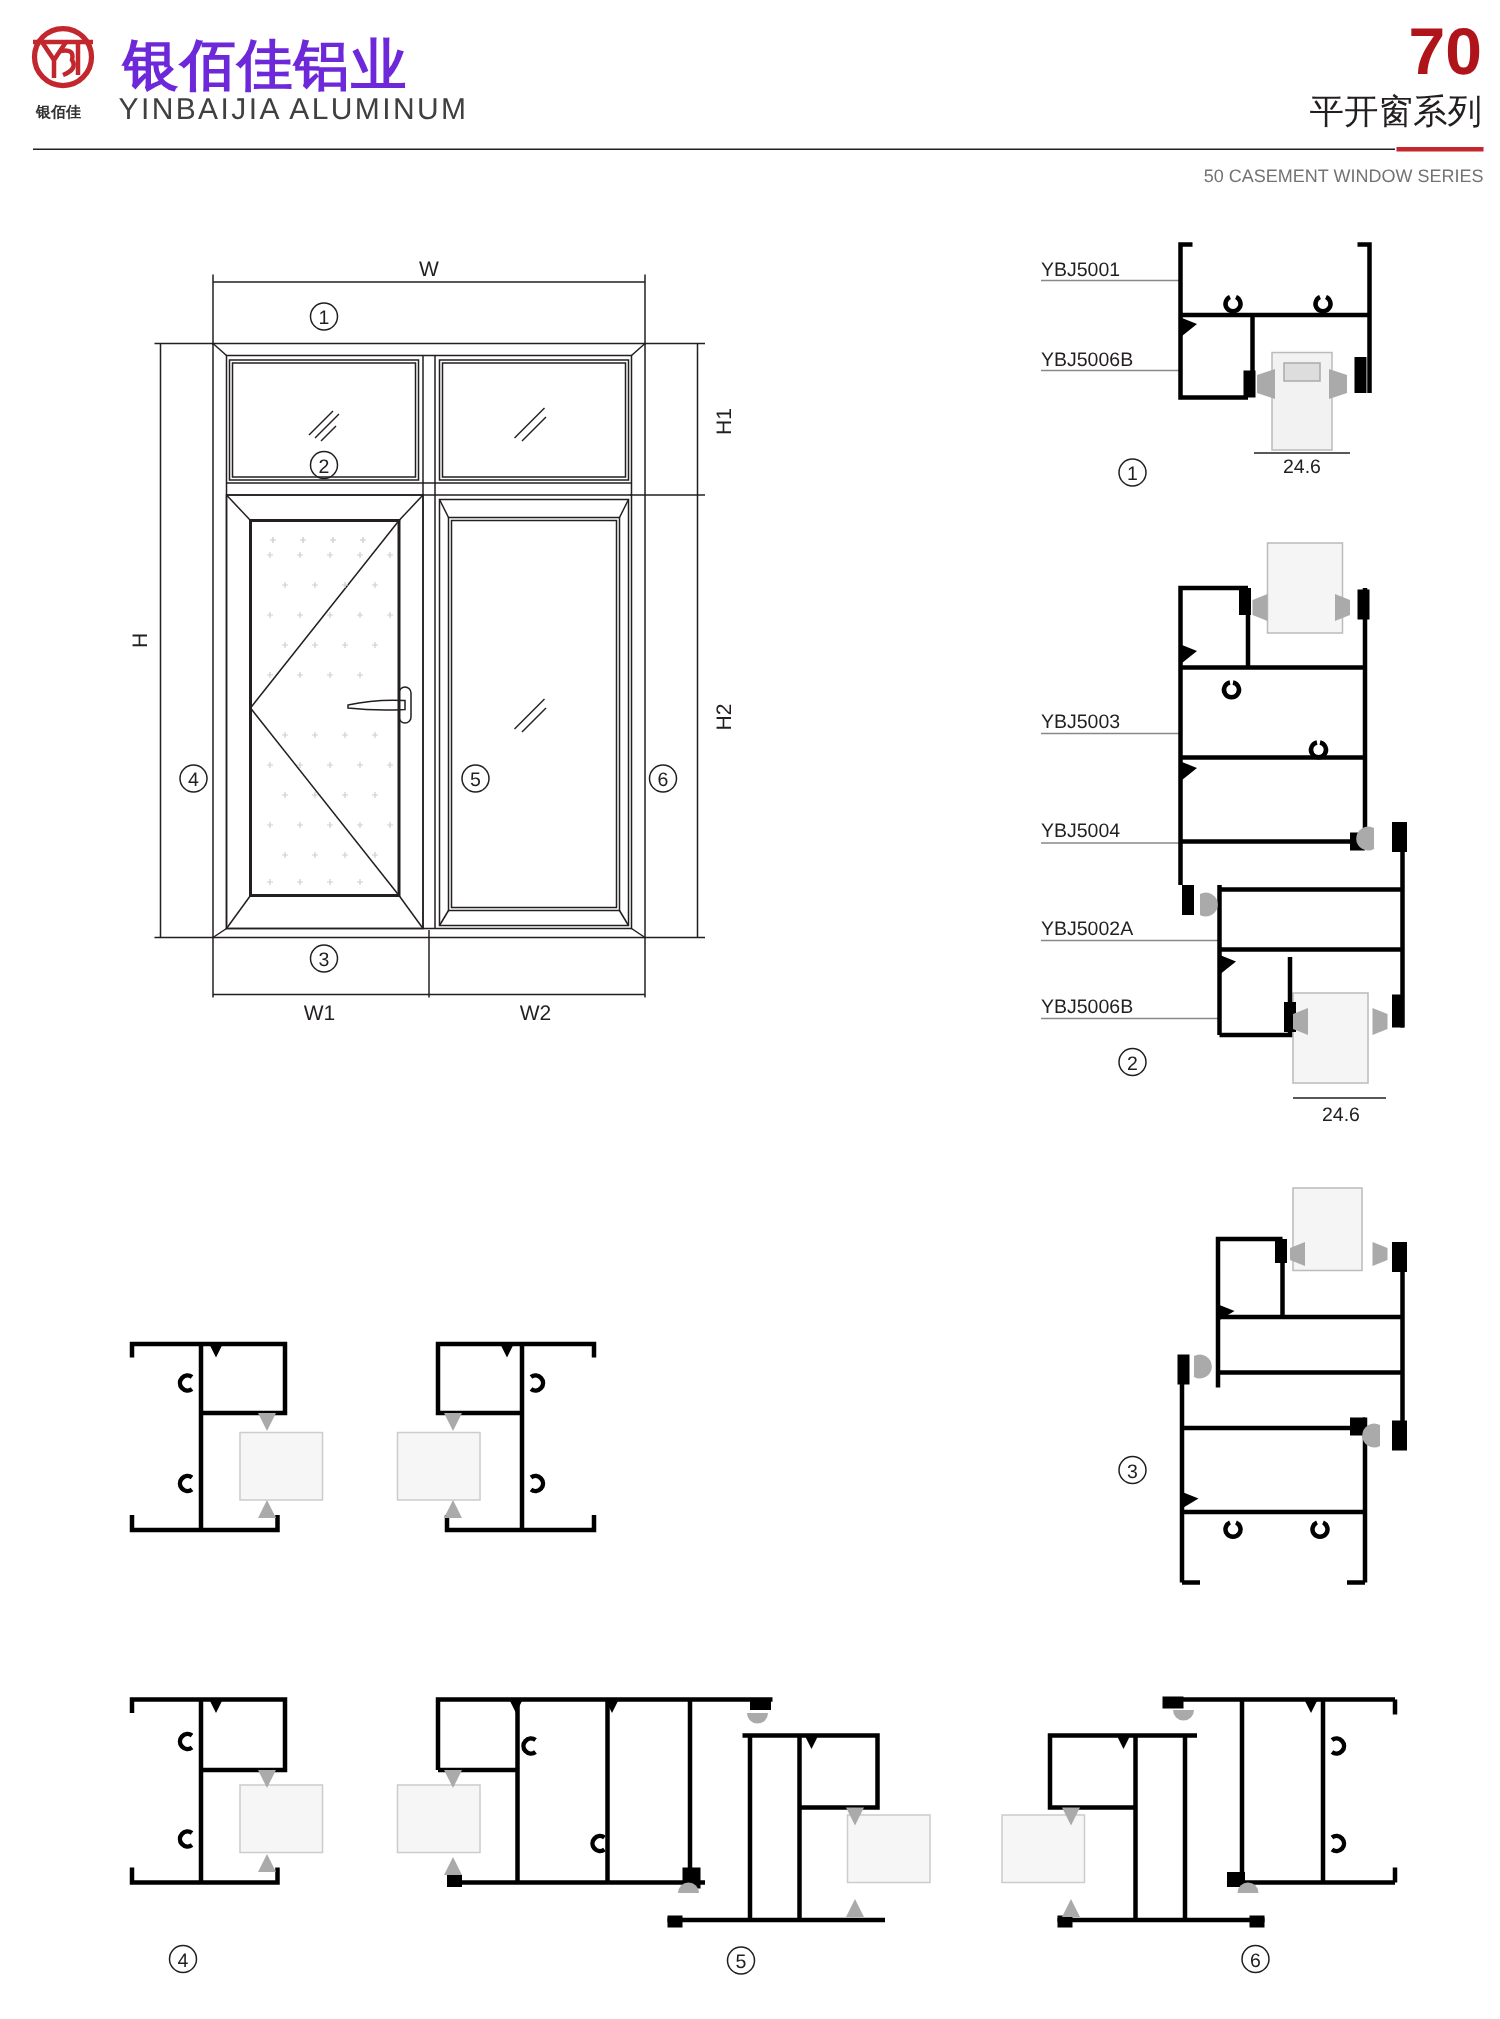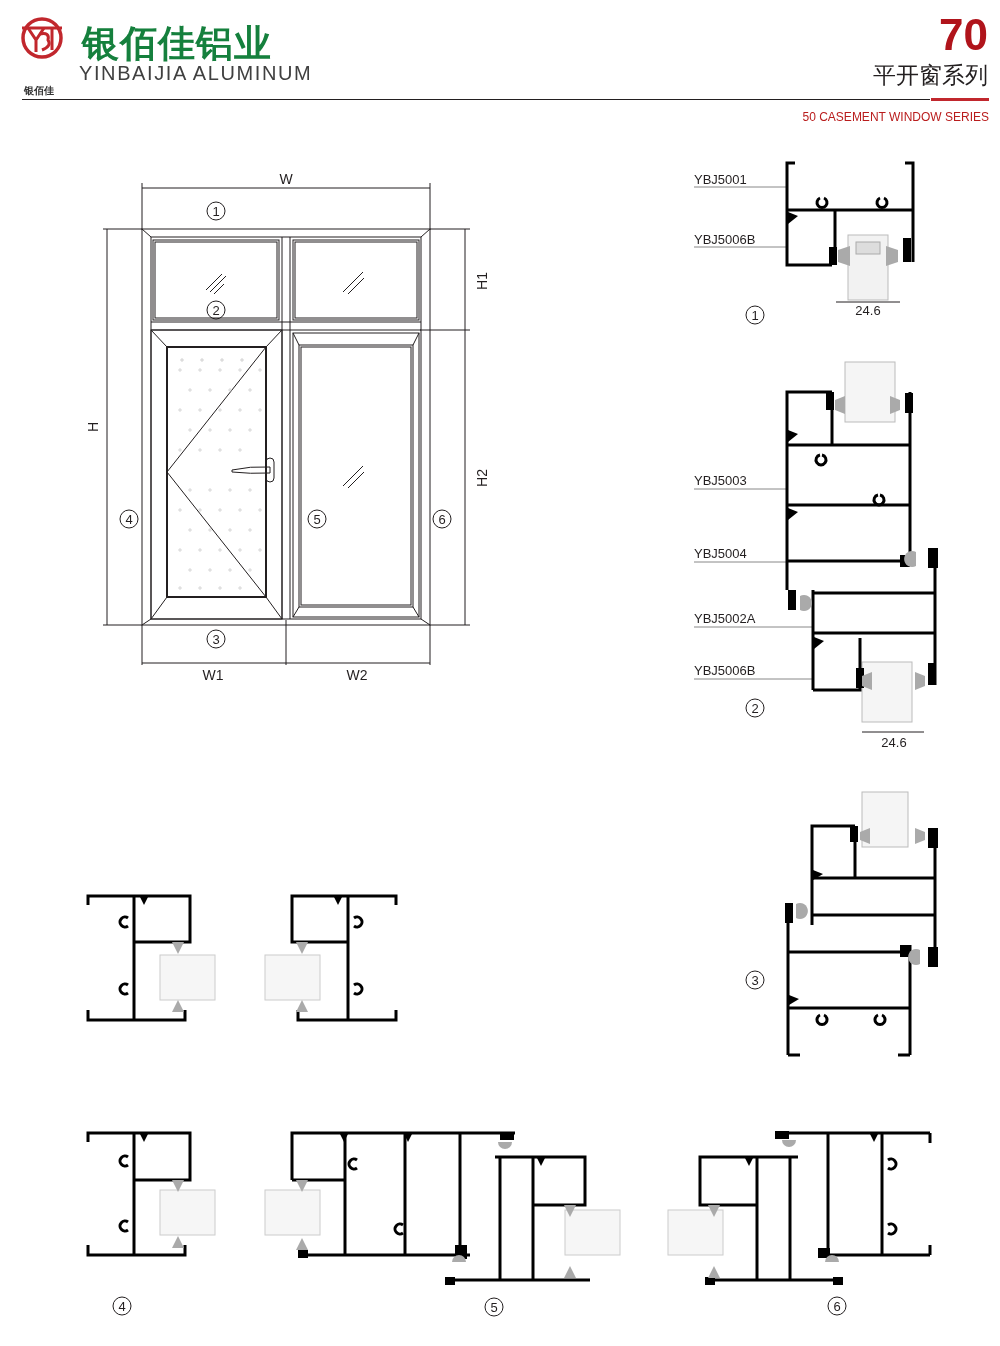--- a/index.html
+++ b/index.html
@@ -1,23 +1,23 @@
 <!DOCTYPE html>
 <html><head>
 <meta charset="utf-8">
 <style>
   html, body { margin:0; padding:0; background:#ffffff; }
   body { width:1000px; height:1346px; position:relative; overflow:hidden; font-family:"Liberation Sans", sans-serif; color:#231f20; }
   .abs { position:absolute; }
-  .brand-cn { left:82px; top:22px; font-size:37px; font-weight:bold; letter-spacing:1px; color:#15803d; font-family:"DejaVu Sans", sans-serif; line-height:44px;text-align:center; }
+  .brand-cn { left:82px; top:22px; font-size:37px; font-weight:bold; letter-spacing:1px; color:#6d28d9; font-family:"DejaVu Sans", sans-serif; line-height:44px;text-align:center; }
   .brand-en { left:79px; top:64px; font-size:20px; letter-spacing:1.6px; color:#404040; line-height:18px; }
-  .logo-sub { left:24px; top:84px; font-size:10px; font-weight:bold; color:#333; font-family:"DejaVu Sans", sans-serif; }
+  .logo-sub { left:24px; top:68px; font-size:10px; font-weight:bold; color:#333; font-family:"DejaVu Sans", sans-serif; }
   .series-num { right:12px; top:10px; font-size:44px; font-weight:bold; color:#b0141b; line-height:50px; }
   .series-cn { right:12px; top:60px; font-size:23px; color:#231f20; font-family:"DejaVu Sans", sans-serif; line-height:30px;margin-left:27px; }
-  .series-en { right:11px; top:110px; font-size:12px; color:#b91c1c; line-height:14px; }
+  .series-en { right:11px; top:110px; font-size:12px; color:#737373; line-height:14px; }
   .hr-dark { left:22px; top:99px; width:908px; height:1px; background:#231f20; }
   .hr-red { left:931px; top:98px; width:58px; height:3px; background:#c1272d; }
   svg text { font-family:"Liberation Sans", sans-serif; fill:#231f20; }
 </style>
 </head>
 <body>
 
 <div class="abs" style="left:18px;top:14px;width:48px;height:52px;">
   <svg width="48" height="52" viewBox="0 0 48 52">
     <circle cx="24" cy="24" r="19" fill="none" stroke="#c1272d" stroke-width="3.5"></circle>

